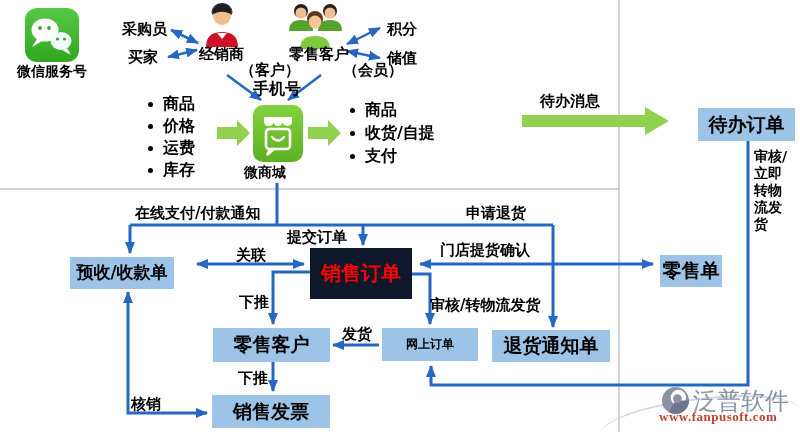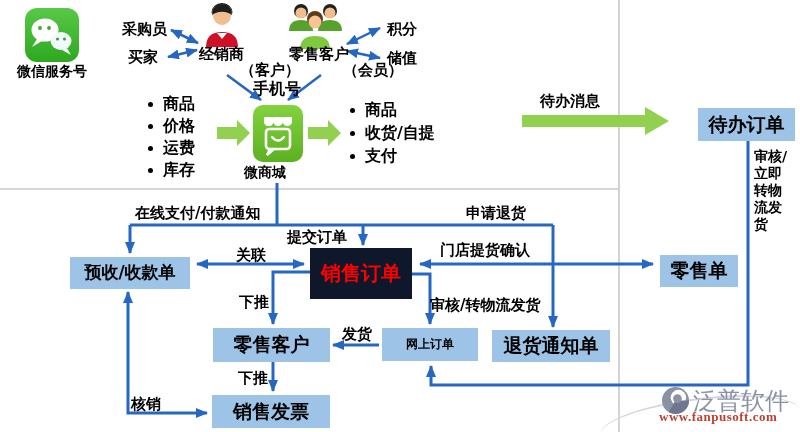--- a/index.html
+++ b/index.html
@@ -173,23 +173,23 @@
         <span class="dot"></span>
         <span>收货/自提</span>
       </div>
     <div class="bullet-item" style="height:23px">
         <span class="dot"></span>
         <span>支付</span>
       </div>
   </div>
 
   <div class="box blue" style="left:698px;top:108px;width:97px;height:33px;font-size:19px">待办订单</div>
-  <div class="box blue" style="left:70px;top:257px;width:120px;height:32px;font-size:17px">预收/收款单</div>
+  <div class="box blue" style="left:70px;top:257px;width:104px;height:32px;font-size:17px">预收/收款单</div>
   <div class="box gold" style="left:310px;top:248px;width:102px;height:51px;font-size:20px">销售订单</div>
-  <div class="box blue" style="left:660px;top:255px;width:78px;height:32px;font-size:19px">零售单</div>
+  <div class="box blue" style="left:660px;top:255px;width:62px;height:32px;font-size:19px">零售单</div>
   <div class="box blue" style="left:213px;top:328px;width:117px;height:34px;font-size:19px">零售客户</div>
   <div class="box blue" style="left:382px;top:328px;width:96px;height:33px;font-size:12px">网上订单</div>
   <div class="box blue" style="left:492px;top:330px;width:118px;height:32px;font-size:19px">退货通知单</div>
   <div class="box blue" style="left:212px;top:395px;width:118px;height:33px;font-size:19px">销售发票</div>
 
   <div class="lbl" style="left:135px;top:204px">在线支付/付款通知</div>
   <div class="lbl" style="left:287px;top:228px">提交订单</div>
   <div class="lbl" style="left:466px;top:204px">申请退货</div>
   <div class="lbl" style="left:236px;top:246px">关联</div>
   <div class="lbl" style="left:440px;top:241px">门店提货确认</div>

